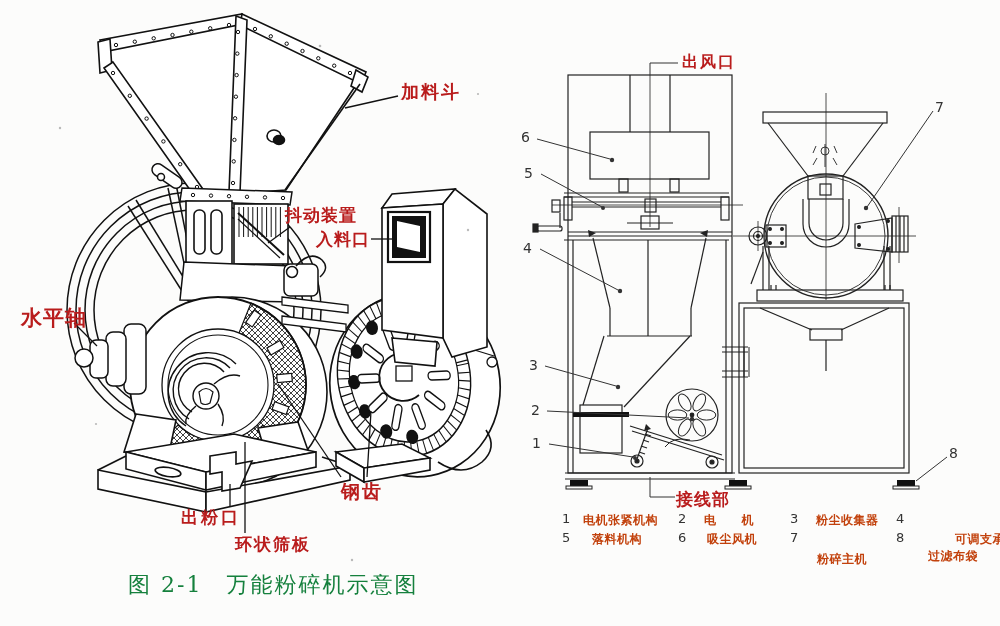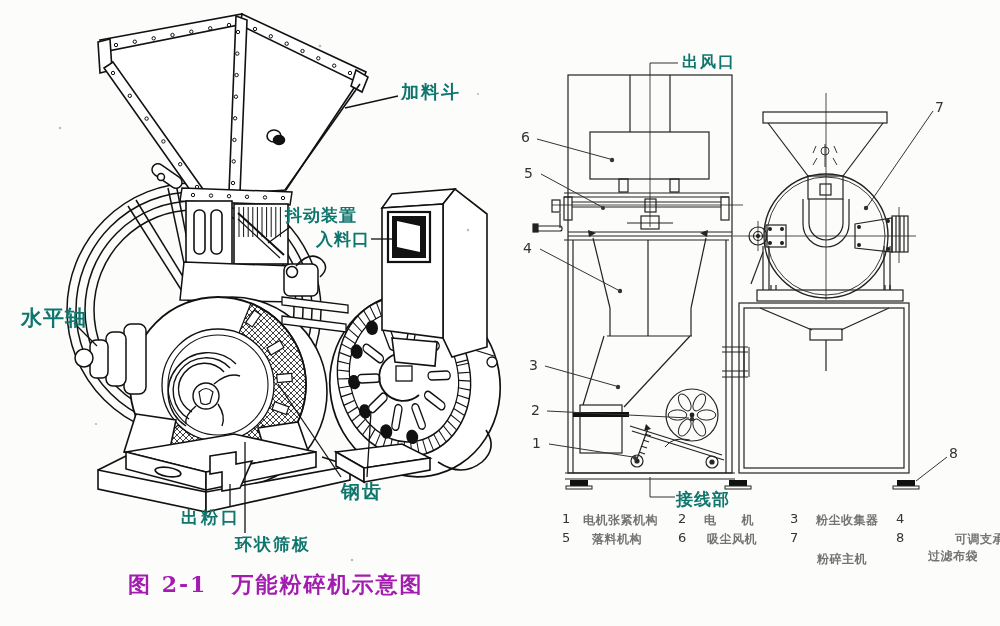--- a/index.html
+++ b/index.html
@@ -1,27 +1,27 @@
 <!DOCTYPE html>
 <html><head>
 <meta charset="utf-8">
 <style>
   html,body{margin:0;padding:0;background:#e9e9e9;}
   #page{position:relative;width:1000px;height:626px;background:#fcfcfb;overflow:hidden;
         font-family:"DejaVu Sans",sans-serif;}
   svg{position:absolute;top:0;left:0;}
-  .lbl{position:absolute;color:#0f766e;font-weight:bold;white-space:nowrap;
+  .lbl{position:absolute;color:#b91c1c;font-weight:bold;white-space:nowrap;
        font-family:"DejaVu Sans",sans-serif;}
   .serifb{font-family:"DejaVu Serif",serif;}
-  .caption{position:absolute;color:#a21caf;font-family:"DejaVu Serif",serif;
-           font-size:22px;font-weight:bold;letter-spacing:2px;white-space:nowrap;}
+  .caption{position:absolute;color:#15803d;font-family:"DejaVu Serif",serif;
+           font-size:22px;font-weight:normal;letter-spacing:2px;white-space:nowrap;}
   .num{position:absolute;color:#333;font-family:"DejaVu Sans",sans-serif;
        font-size:14px;font-weight:400;white-space:nowrap;}
   .legend-num{position:absolute;color:#333;font-size:13px;font-weight:400;white-space:nowrap;}
-  .legend-lbl{position:absolute;color:#737373;font-family:"DejaVu Serif",serif;
+  .legend-lbl{position:absolute;color:#c2410c;font-family:"DejaVu Serif",serif;
               font-size:12px;font-weight:bold;white-space:nowrap;letter-spacing:0.5px;}
 </style>
 </head>
 <body>
 
 <div id="page">
 
 <svg id="svg-left" width="510" height="626" viewBox="0 0 510 626">
   <defs>
     <pattern id="xh" width="6" height="6" patternUnits="userSpaceOnUse">

